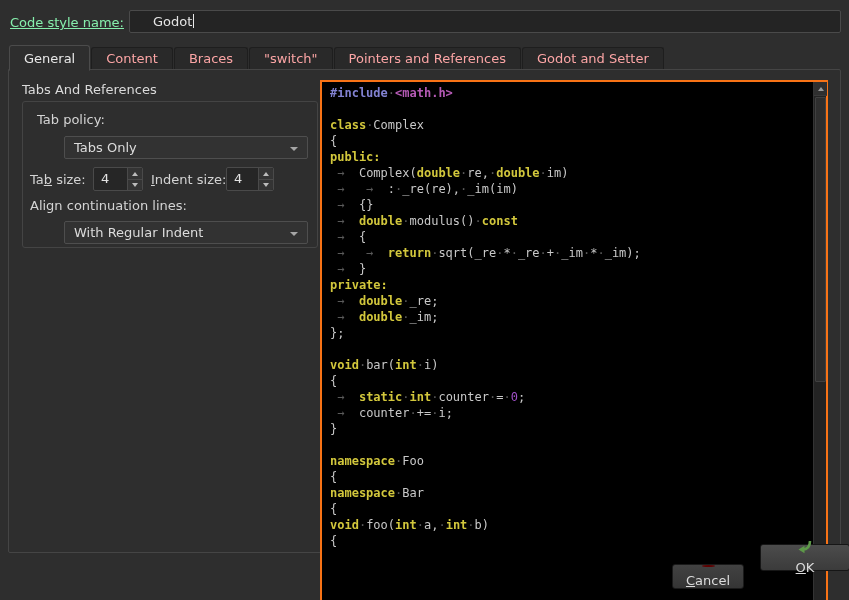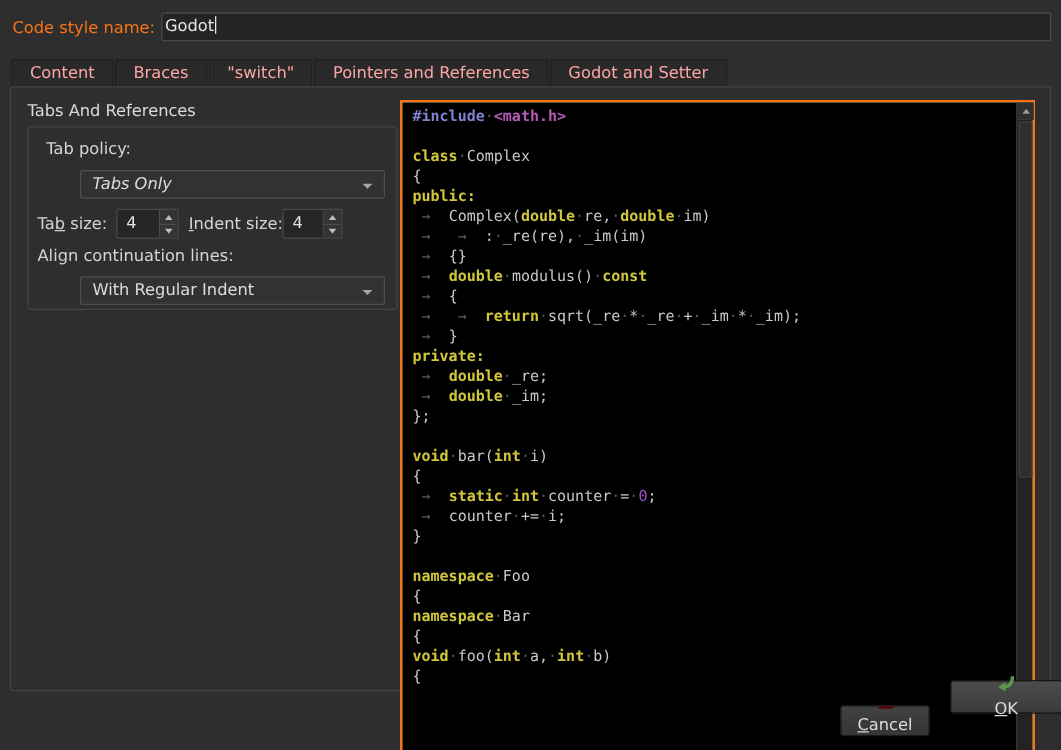--- a/index.html
+++ b/index.html
@@ -7,25 +7,25 @@
   body {
     background: #2e2e2e;
     font-family: "DejaVu Sans", "Liberation Sans", sans-serif;
     font-size: 13px;
     color: #d6d6d6;
     position: relative;
   }
   .abs { position: absolute; }
 
   
-  .hdr-label { left: 10px; top: 15px; color: #f97316; white-space: pre; }
+  .hdr-label { left: 10px; top: 15px; color: #86efac; white-space: pre; text-decoration: underline; }
   .text-input {
     left: 129px; top: 10px; width: 712px; height: 23px;
     background: #242424; border: 1px solid #4a4a4a; border-radius: 2px;
-    color: #e4e4e4; padding-left: 2px; line-height: 21px;
+    color: #e4e4e4; padding-left: 23px; line-height: 21px;
   }
   .caret { display: inline-block; width: 1px; height: 14px; background: #e8e8e8;
            vertical-align: -2px; margin-left: 1px; }
 
   
   .tabbar { left: 9px; top: 45px; height: 25px; display: flex; align-items: flex-end; }
   .tab {
     height: 23px; line-height: 22px; padding: 0 14px;
     background: #292929; border: 1px solid #1e1e1e; border-bottom: none;
     border-radius: 3px 3px 0 0; color: #fca5a5; margin-right: 1px;
@@ -125,36 +125,37 @@
 </style>
 </head>
 <body>
 
 <span class="abs hdr-label">Code style name:</span>
 <div class="abs text-input">
   <span>Godot</span><span class="caret"></span>
 </div>
 
 <div class="abs tabbar" id="tabbar">
+    <div class="tab active">General</div>
     <div class="tab">Content</div>
     <div class="tab">Braces</div>
     <div class="tab">"switch"</div>
     <div class="tab">Pointers and References</div>
     <div class="tab">Godot and Setter</div>
   </div>
 
 <div class="abs panel"></div>
 
 <span class="abs section-title">Tabs And References</span>
 
 <div class="abs groupbox"></div>
 
 <span class="abs lbl" style="left:37px; top:112px;">Tab policy:</span>
 
-<div class="abs combo" style="left:64px; top:136px; width:244px; height:23px;font-style:italic;">
+<div class="abs combo" style="left:64px; top:136px; width:244px; height:23px;">
   <span class="combo-text">Tabs Only</span>
   <span class="combo-arrow"></span>
 </div>
 
 <span class="abs lbl" style="left:30px; top:172px;"><span>Ta</span><span class="mnemonic">b</span><span> size:</span></span>
 
 <div class="abs spinbox" style="left:93px; top:167px; width:50px; height:24px;">
   <span class="spin-value">4</span>
   <span class="spin-buttons">
     <span class="spin-up"></span>

